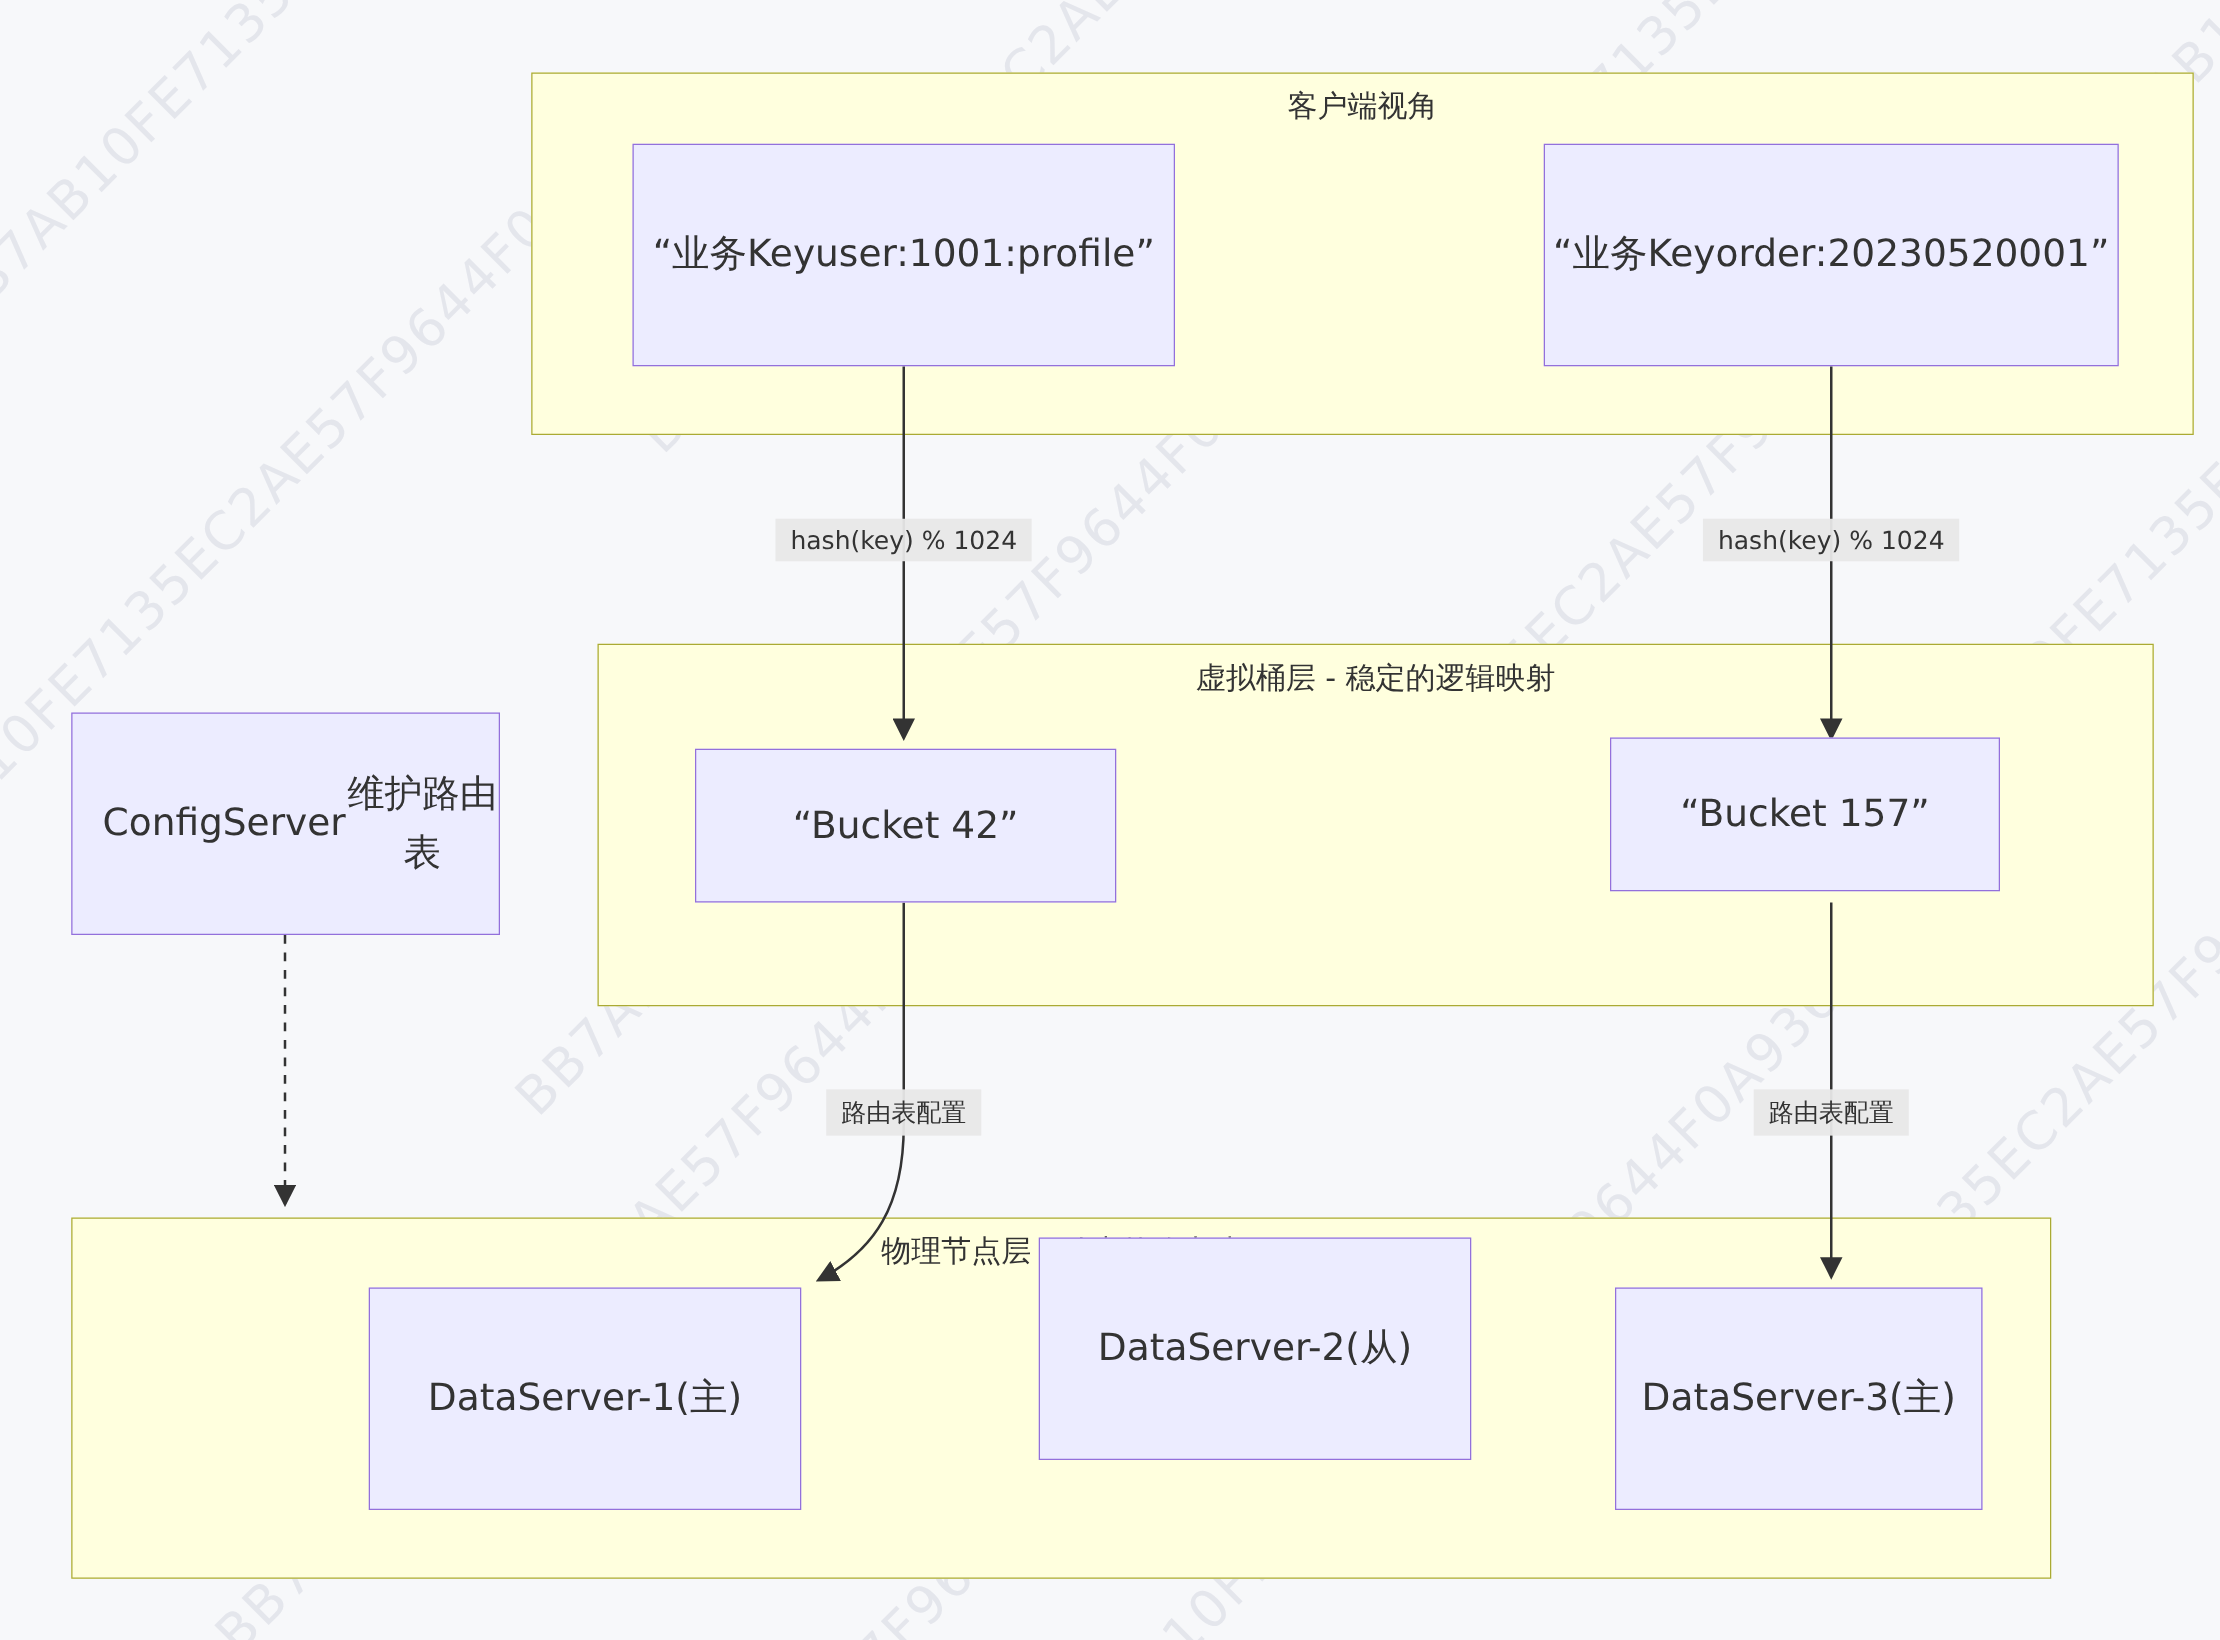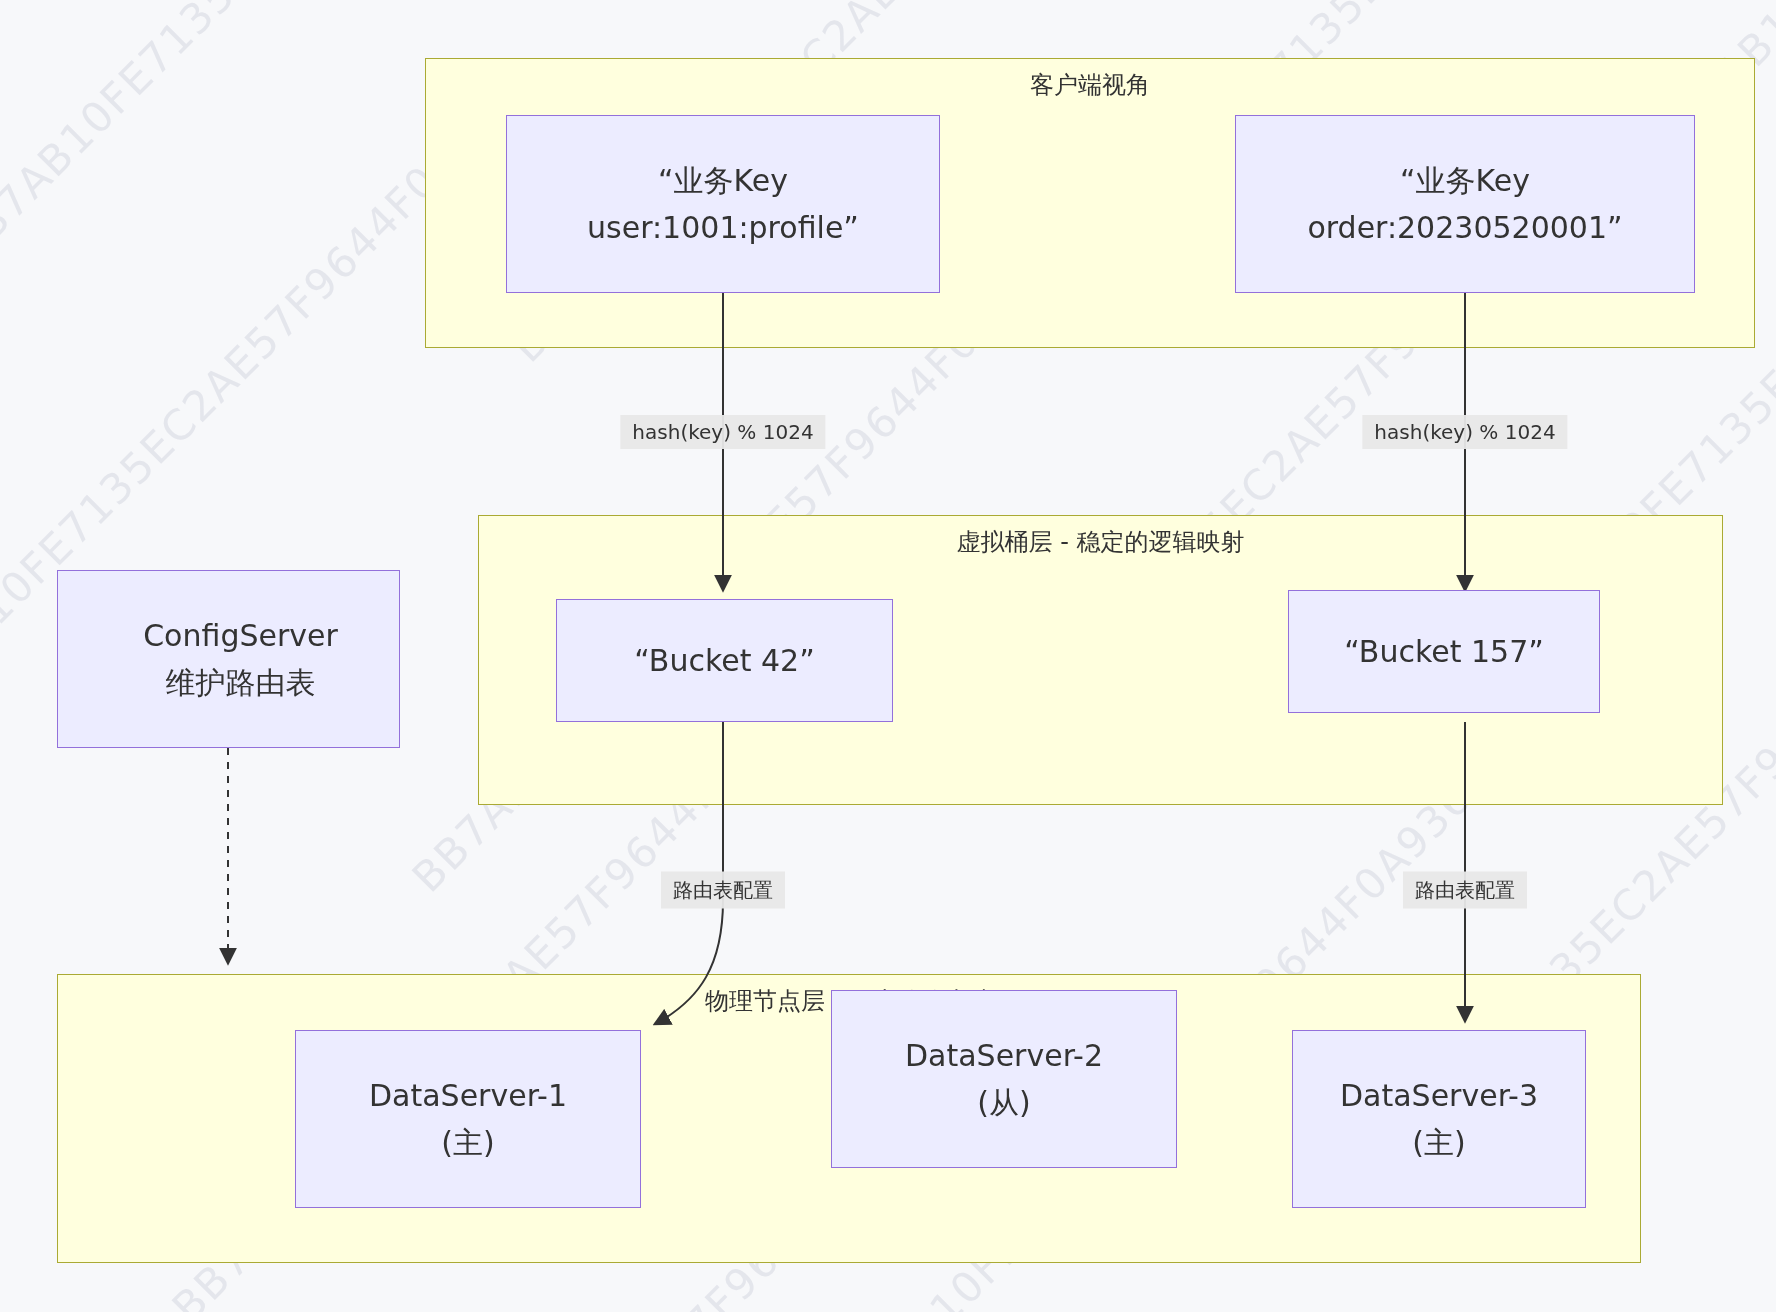--- a/index.html
+++ b/index.html
@@ -44,21 +44,21 @@
     font-size: 24px;
     color: #333333;
   }
   
   .node {
     position: absolute;
     background: #ECECFF;
     border: 1.5px solid #9370DB;
     box-sizing: border-box;
     display: flex;
-    flex-direction: column;
+    flex-direction: row;
     align-items: center;
     justify-content: center;
     text-align: center;
     font-size: 30px;
     line-height: 1.58;
     color: #333333;
   }
   
   .edge-label {
     position: absolute;

